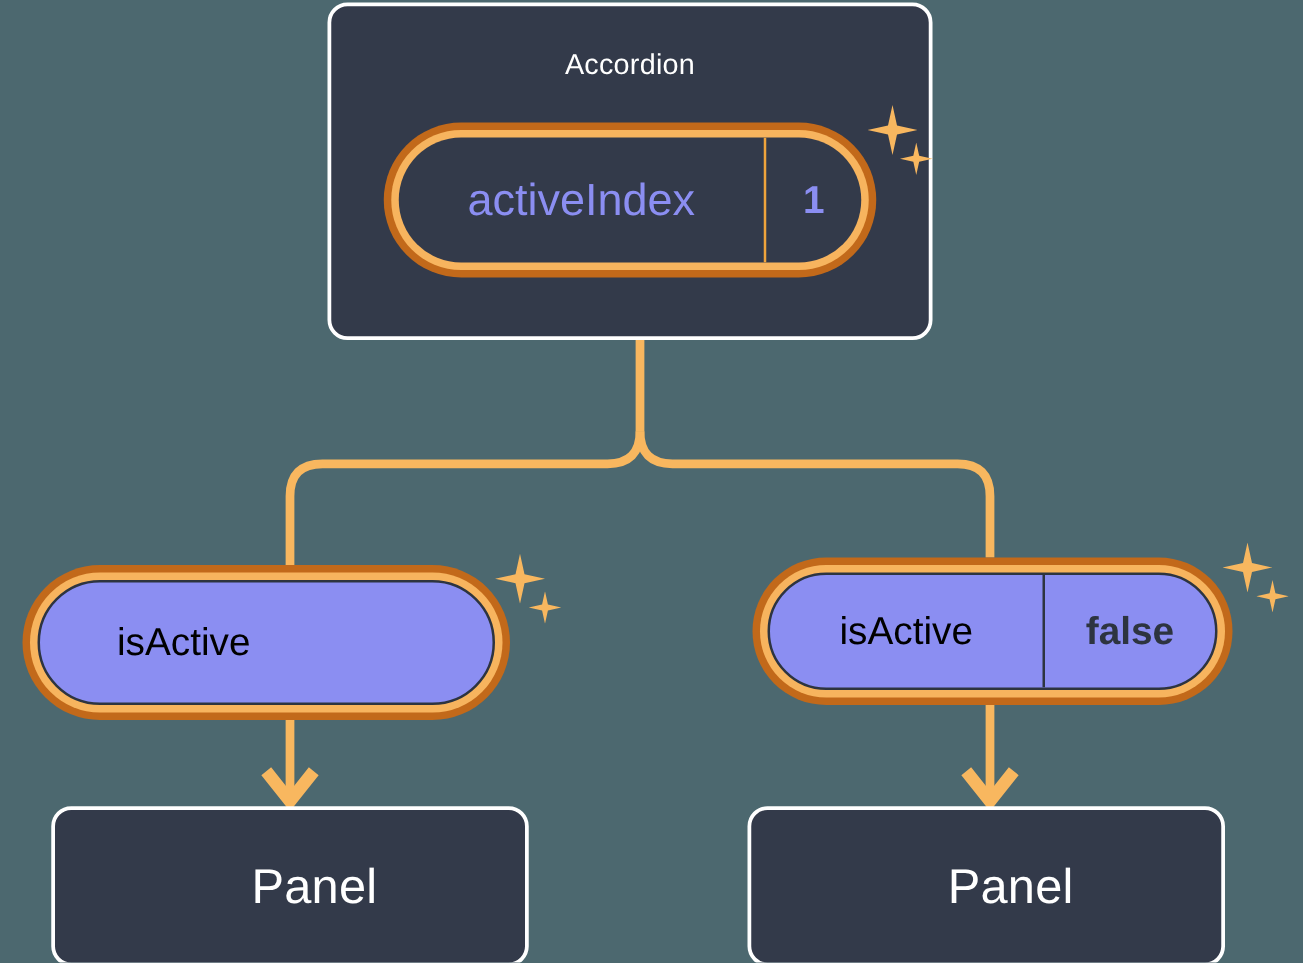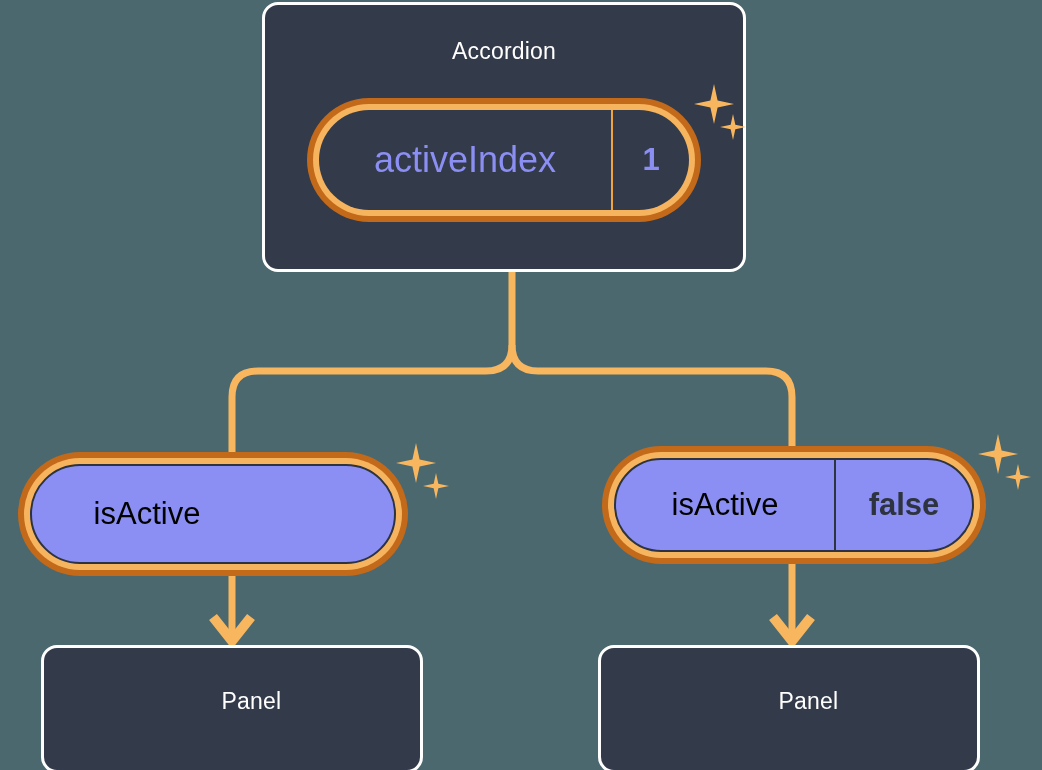--- a/index.html
+++ b/index.html
@@ -55,21 +55,21 @@
     margin-top: 33px;
   }
 
   .panel-node {
     width: 382px;
     height: 128px;
     top: 645px;
   }
   .panel-node .node-title {
     margin-top: 40px;
-    font-size: 23px;
+    font-size: 39px;
     margin-left: 39px;
   }
   #panel-left  { left: 41px; }
   #panel-right { left: 598px; }
 
   
   .pill {
     position: absolute;
     box-sizing: border-box;
     border-radius: 999px;

